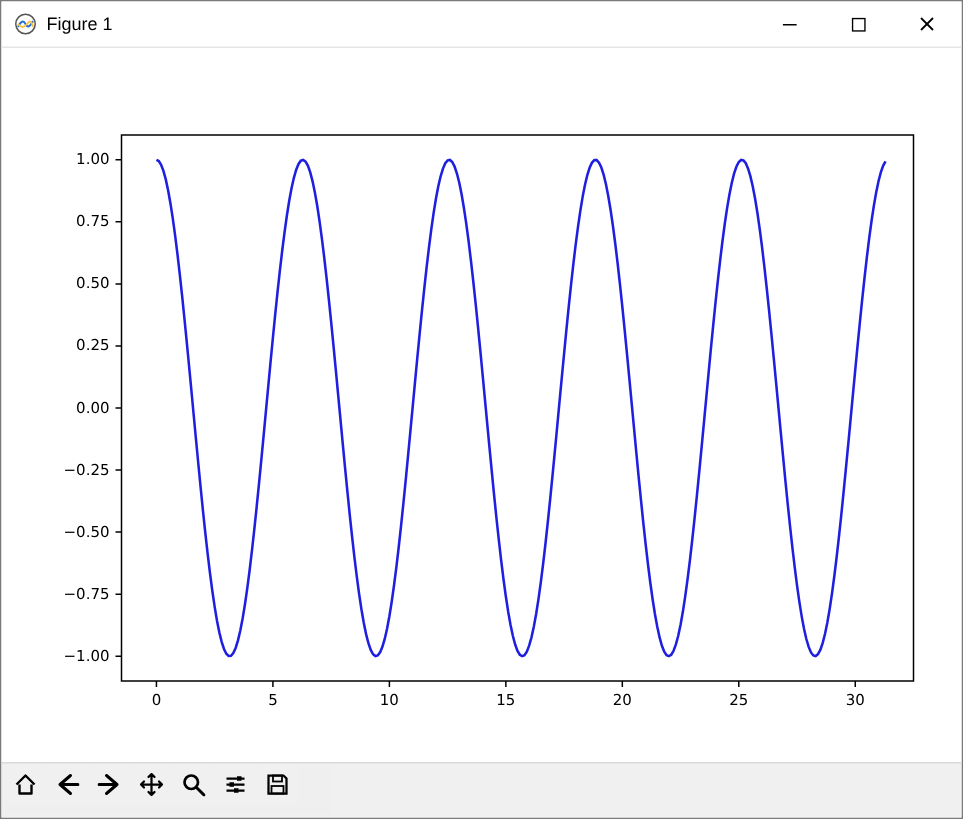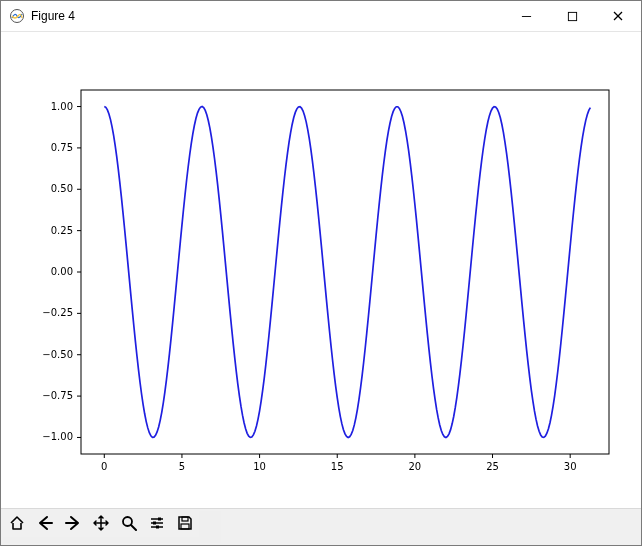--- a/index.html
+++ b/index.html
@@ -95,21 +95,21 @@
 <div class="window">
 
   <div class="titlebar">
     <span class="app-icon">
       <svg viewBox="0 0 16 16">
         <circle cx="8" cy="8" r="6.5" fill="none" stroke="#555" stroke-width="1"></circle>
         <path d="M3 10 Q6 4 8 8 T13 6" fill="none" stroke="#2a6fd6" stroke-width="1.3"></path>
         <path d="M3 8 Q6 12 9 8 T13 10" fill="none" stroke="#f5c542" stroke-width="1.3"></path>
       </svg>
     </span>
-    <span class="title">Figure 4</span>
+    <span class="title">Figure 1</span>
     <span class="spacer"></span>
     <div class="win-btn">
       <svg viewBox="0 0 12 12" width="11" height="11">
           <line x1="1" y1="6" x2="11" y2="6" stroke="currentColor" stroke-width="1"></line>
         </svg>
     </div>
     <div class="win-btn">
       <svg viewBox="0 0 12 12" width="11" height="11">
           <rect x="1.5" y="1.5" width="9" height="9" fill="none" stroke="currentColor" stroke-width="1"></rect>
         </svg>

